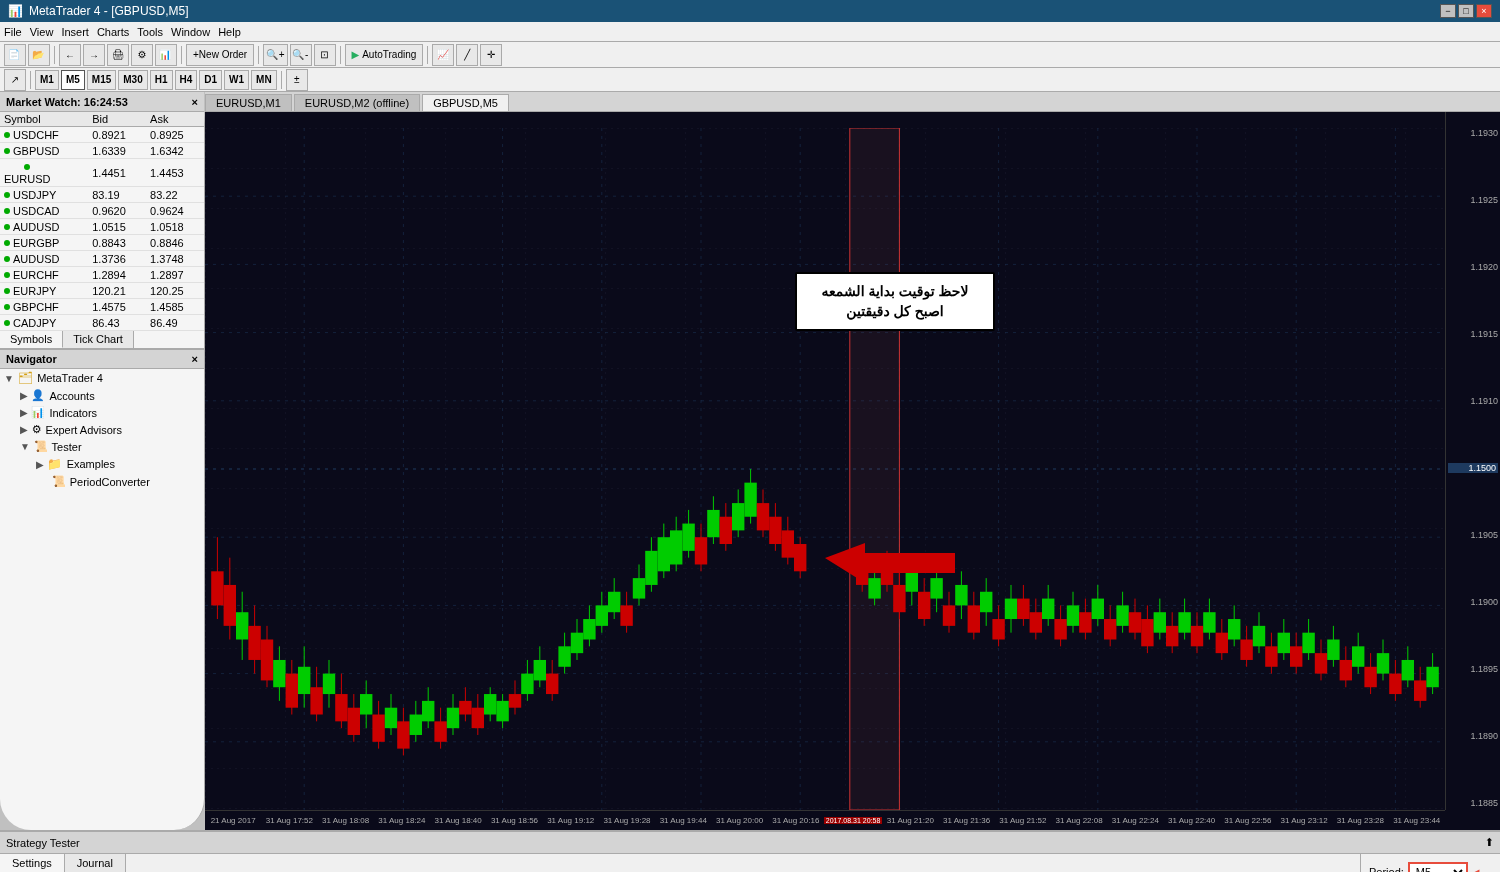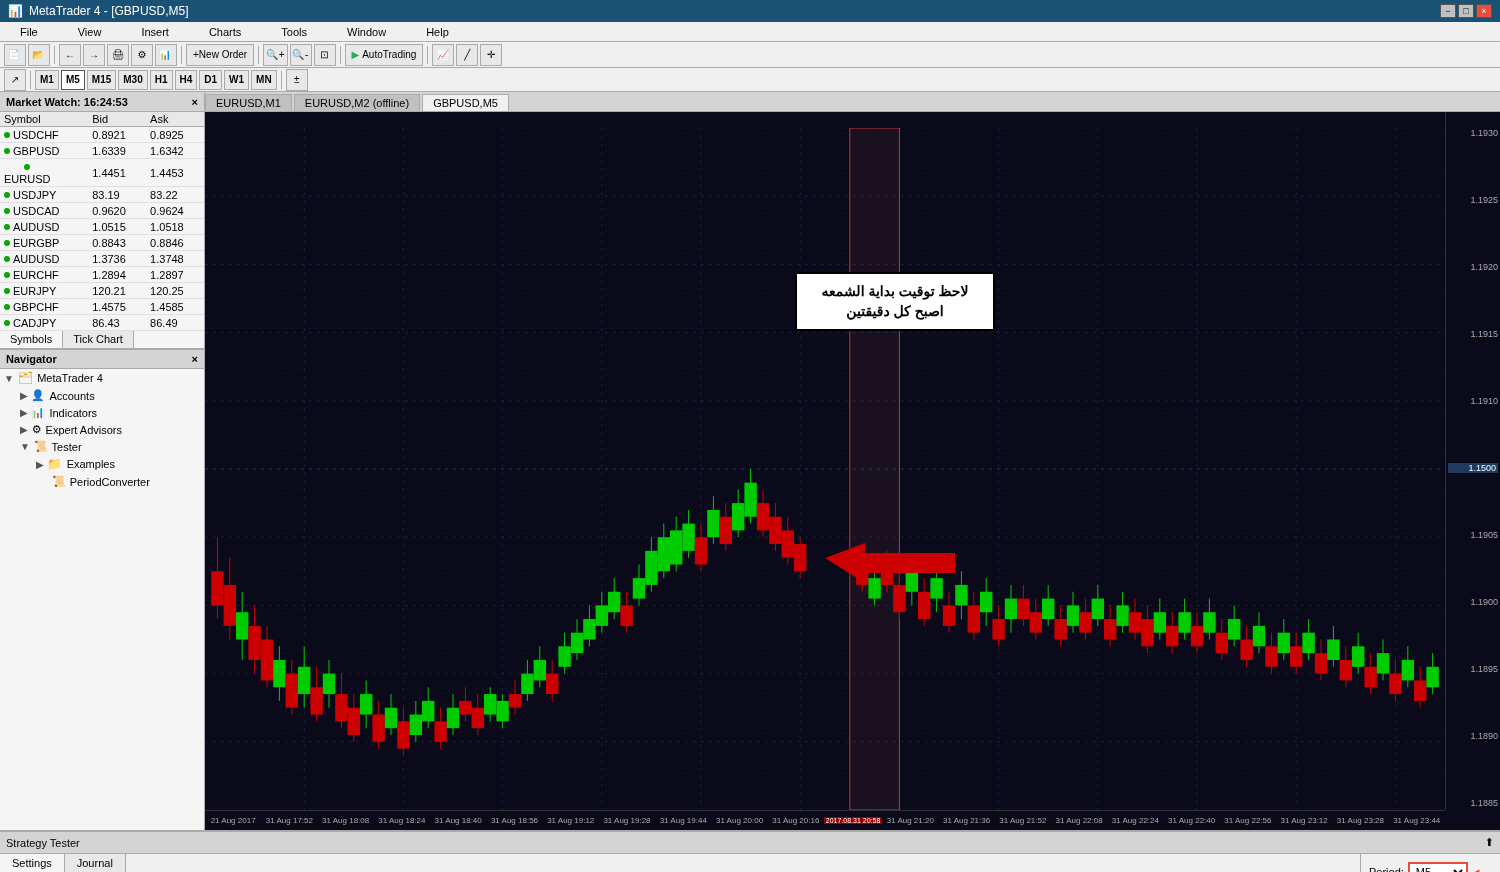--- a/index.html
+++ b/index.html
@@ -6,39 +6,39 @@
     body { width: 1500px; height: 872px; overflow: hidden; font-family: 'Segoe UI', Tahoma, Arial, sans-serif; font-size: 11px; background: #c0c0c0; color: #000; }
 
     
     .title-bar { height: 22px; background: #1a5276; display: flex; align-items: center; justify-content: space-between; padding: 0 8px; color: #fff; font-size: 12px; }
     .title-bar-left { display: flex; align-items: center; gap: 6px; }
     .title-bar-right { display: flex; gap: 2px; }
     .title-btn { width: 16px; height: 14px; background: #c0c0c0; border: 1px solid #555; font-size: 9px; display: flex; align-items: center; justify-content: center; cursor: pointer; color: #000; }
 
     
     .menu-bar { height: 20px; background: #f0f0f0; display: flex; align-items: center; border-bottom: 1px solid #aaa; }
-    .menu-item { padding: 2px 20px; cursor: pointer; font-size: 11px; }
+    .menu-item { padding: 2px 4px; cursor: pointer; font-size: 11px; }
 
     
     .toolbar { height: 26px; background: #f0f0f0; display: flex; align-items: center; gap: 2px; padding: 0 4px; border-bottom: 1px solid #aaa; }
     .tb-btn { height: 22px; min-width: 22px; background: #e8e8e8; border: 1px solid #aaa; display: flex; align-items: center; justify-content: center; cursor: pointer; font-size: 10px; padding: 0 2px; }
     .tb-separator { width: 1px; height: 18px; background: #aaa; margin: 0 2px; }
     .tb-btn-new-order { background: #e8e8e8; padding: 0 6px; font-size: 10px; }
     .tb-btn-autotrading { background: #e8e8e8; padding: 0 6px; font-size: 10px; color: #000; display: flex; align-items: center; gap: 3px; }
 
     
     .toolbar2 { height: 24px; background: #f0f0f0; display: flex; align-items: center; gap: 2px; padding: 0 4px; border-bottom: 1px solid #aaa; }
     .period-btn { height: 20px; min-width: 22px; background: #e8e8e8; border: 1px solid #aaa; display: flex; align-items: center; justify-content: center; cursor: pointer; font-size: 10px; font-weight: bold; padding: 0 4px; }
     .period-btn.active { background: #fff; border-color: #555; }
 
     
     .main-layout { display: flex; height: calc(872px - 22px - 20px - 26px - 24px - 22px - 20px); }
 
     
-    .left-panel { width: 205px; background: #f5f5f5; border-right: 1px solid #aaa; display: flex; flex-direction: column; flex-shrink: 0; }
+    .left-panel { width: 205px; background: #f5f5f5; border-right: 1px solid #aaa; display: flex; flex-direction: column; flex-shrink: 0; border-radius: 31px; }
 
     
     .market-watch { flex: 0 0 auto; }
     .panel-header { height: 20px; background: #d4d4d4; display: flex; align-items: center; justify-content: space-between; padding: 0 6px; font-size: 11px; font-weight: bold; border-bottom: 1px solid #aaa; }
     .market-watch-table { width: 100%; border-collapse: collapse; font-size: 11px; }
     .market-watch-table th { background: #e8e8e8; border-bottom: 1px solid #aaa; padding: 1px 4px; text-align: left; font-weight: normal; }
     .market-watch-table td { padding: 1px 4px; border-bottom: 1px solid #e0e0e0; }
     .mw-tabs { display: flex; border-bottom: 1px solid #aaa; }
     .mw-tab { padding: 2px 10px; font-size: 11px; cursor: pointer; border-right: 1px solid #aaa; background: #e8e8e8; }
     .mw-tab.active { background: #f5f5f5; border-bottom: 1px solid #f5f5f5; }

